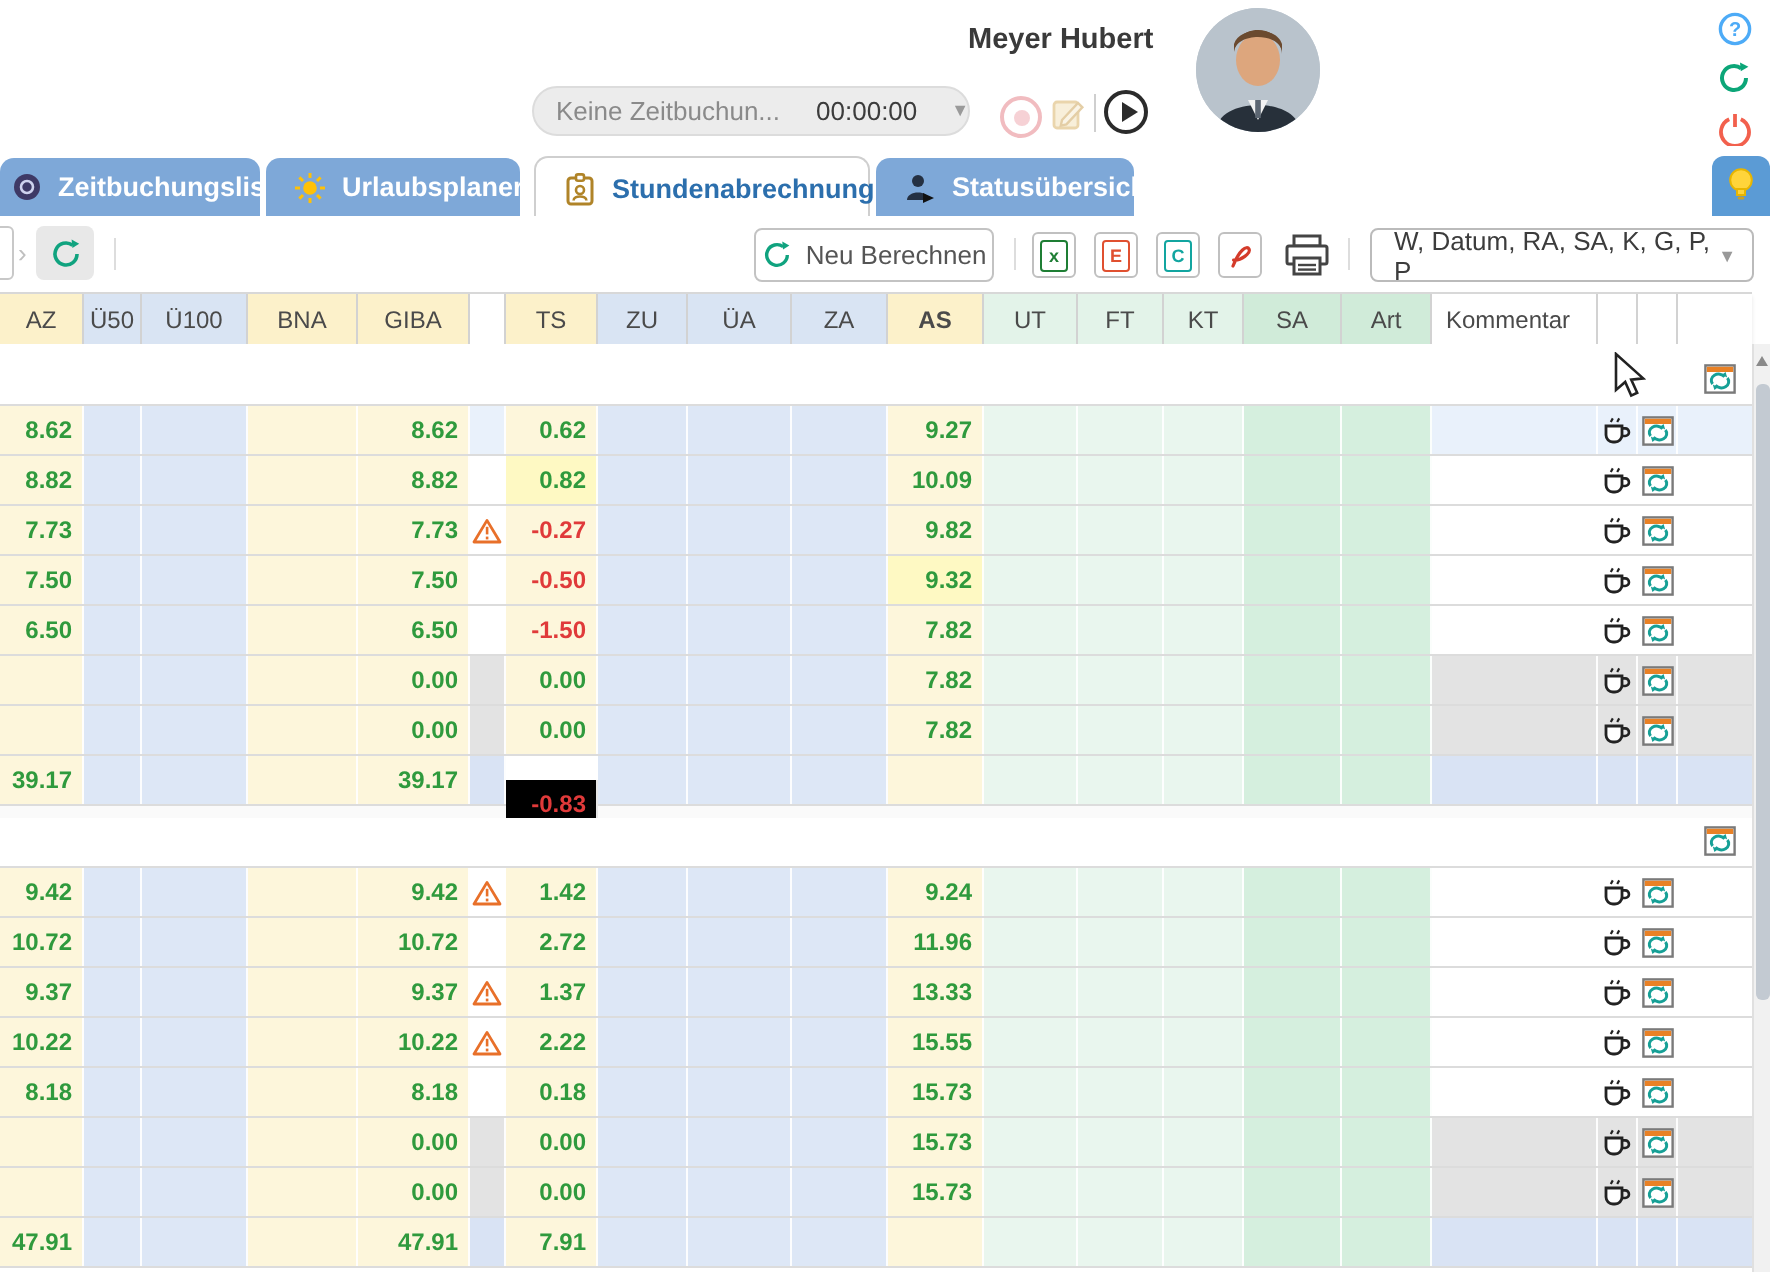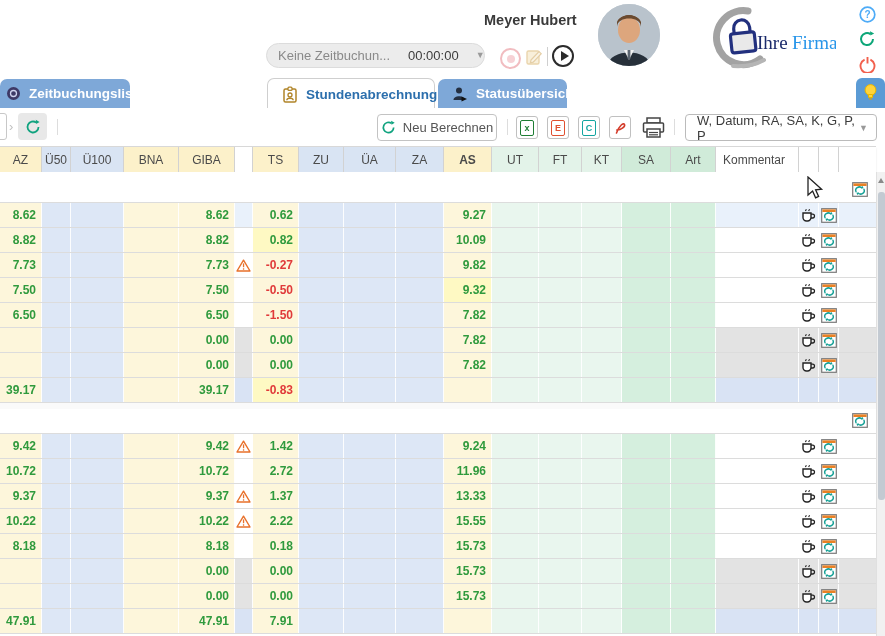--- a/index.html
+++ b/index.html
@@ -91,32 +91,20 @@
         <rect width="62" height="62" fill="#b9c3cc"></rect>
         <path d="M10 62 C10 44 52 44 52 62 Z" fill="#27303a"></path>
         <path d="M26 46 L31 56 L36 46 Z" fill="#f2f2f2"></path>
         <rect x="29.6" y="46" width="2.8" height="9" fill="#5c6672"></rect>
         <ellipse cx="31" cy="26" rx="11" ry="13" fill="#dda67d"></ellipse>
         <path d="M19 23 C19 10 43 10 43 23 L43 18 C40 9 22 9 19 18 Z" fill="#6b4a2f"></path>
         <path d="M19 22 C20 12 42 12 43 22 C43 16 38 11 31 11 C24 11 19 16 19 22 Z" fill="#6b4a2f"></path>
       </svg>
     </div>
 
-    <div class="logo">
-      <svg width="150" height="70" viewBox="0 0 150 70">
-        <path d="M62 8 A27 27 0 1 0 74 56" fill="none" stroke="#a3a3a3" stroke-width="7" stroke-linecap="round"></path>
-        <path d="M78 57 A34 16 0 0 1 47 63" fill="none" stroke="#b5b5b5" stroke-width="4" stroke-linecap="round"></path>
-        <g transform="rotate(-6 56 38)">
-          <path d="M49 30 v-5 a8 8 0 0 1 16 0 v5" fill="none" stroke="#22307e" stroke-width="3.2"></path>
-          <rect x="45" y="30" width="24" height="19" rx="2.5" fill="#e9e9e9" stroke="#22307e" stroke-width="3.2"></rect>
-        </g>
-        <text x="71" y="46" font-family="Liberation Serif, DejaVu Serif, serif" font-size="19" fill="#1b2a6b">Ihre</text>
-        <text x="106" y="46" font-family="Liberation Serif, DejaVu Serif, serif" font-size="19" fill="#2795e9">Firma</text>
-      </svg>
-    </div>
 
     <div class="sysicons">
       <div class="sysicon">
         <svg width="17" height="17" viewBox="0 0 17 17">
             <circle cx="8.5" cy="8.5" r="7.3" fill="none" stroke="#4dabf7" stroke-width="1.7"></circle>
             <text x="8.5" y="12" text-anchor="middle" font-size="10" font-weight="700" fill="#4dabf7">?</text>
           </svg>
       </div>
       <div class="sysicon">
         <svg width="18" height="18" viewBox="0 0 18 18">
@@ -157,20 +145,38 @@
 
   <div class="tabbar">
     <div class="tab" style="left:0;width:130px;">
       <span class="ticon" style="margin-left:-8px;">
         <svg width="15" height="15" viewBox="0 0 15 15">
             <circle cx="7.5" cy="7.5" r="6.5" fill="#3e3966"></circle>
             <circle cx="7.5" cy="7.5" r="3" fill="none" stroke="#cfd2ee" stroke-width="1.3"></circle>
           </svg>
       </span>
       <span>Zeitbuchungsliste</span>
+    </div>
+    <div class="tab" style="left:133px;width:127px;">
+      <span class="ticon">
+        <svg width="16" height="16" viewBox="0 0 16 16">
+            <circle cx="8" cy="8" r="3.4" fill="#ffc107"></circle>
+            <g stroke="#ffc107" stroke-width="1.5">
+              <line x1="8" y1="0.5" x2="8" y2="3"></line>
+              <line x1="8" y1="13" x2="8" y2="15.5"></line>
+              <line x1="0.5" y1="8" x2="3" y2="8"></line>
+              <line x1="13" y1="8" x2="15.5" y2="8"></line>
+              <line x1="2.7" y1="2.7" x2="4.5" y2="4.5"></line>
+              <line x1="11.5" y1="11.5" x2="13.3" y2="13.3"></line>
+              <line x1="2.7" y1="13.3" x2="4.5" y2="11.5"></line>
+              <line x1="11.5" y1="4.5" x2="13.3" y2="2.7"></line>
+            </g>
+          </svg>
+      </span>
+      <span>Urlaubsplaner</span>
     </div>
     <div class="tab" style="left:438px;width:129px;">
       <span class="ticon">
         <svg width="16" height="16" viewBox="0 0 16 16">
             <circle cx="7" cy="4.5" r="3" fill="#243042"></circle>
             <path d="M1.5 14 c0-5 11-5 11 0 Z" fill="#243042"></path>
             <polygon points="9.5,10.5 15,13 9.5,15.5" fill="#111"></polygon>
           </svg>
       </span>
       <span>Statusübersicht</span>
@@ -629,21 +635,21 @@
         <div class="cell c-az" style="background: rgb(253, 246, 219);">
           <span class="num">39.17</span>
         </div>
         <div class="cell c-u50" style="background: rgb(221, 231, 246);"></div>
         <div class="cell c-u100" style="background: rgb(221, 231, 246);"></div>
         <div class="cell c-bna" style="background: rgb(253, 246, 219);"></div>
         <div class="cell c-giba" style="background: rgb(253, 246, 219);">
           <span class="num">39.17</span>
         </div>
         <div class="cell c-warn cwarn" style="background: rgb(217, 227, 244);"></div>
-        <div class="cell c-ts" style="background: #fef9c3;">
+        <div class="cell c-ts" style="background: #000000; margin-top: 12px;">
           <span class="num neg">-0.83</span>
         </div>
         <div class="cell c-zu" style="background: rgb(221, 231, 246);"></div>
         <div class="cell c-ua" style="background: rgb(221, 231, 246);"></div>
         <div class="cell c-za" style="background: rgb(221, 231, 246);"></div>
         <div class="cell c-as" style="background: rgb(253, 246, 219);"></div>
         <div class="cell c-ut" style="background: rgb(233, 246, 238);"></div>
         <div class="cell c-ft" style="background: rgb(233, 246, 238);"></div>
         <div class="cell c-kt" style="background: rgb(233, 246, 238);"></div>
         <div class="cell c-sa" style="background: rgb(213, 239, 222);"></div>

